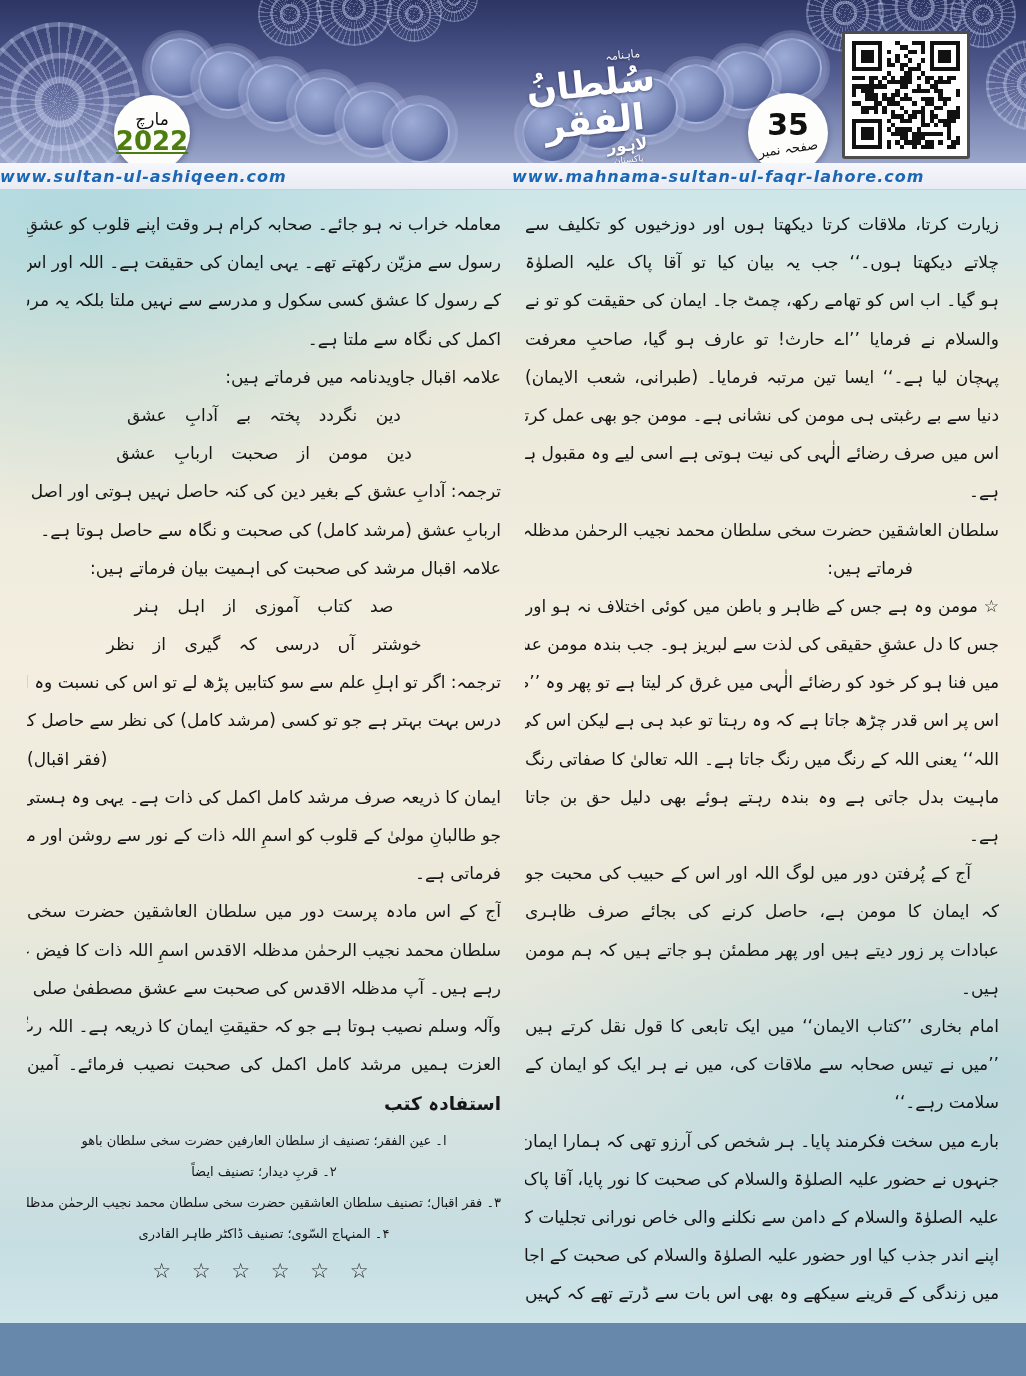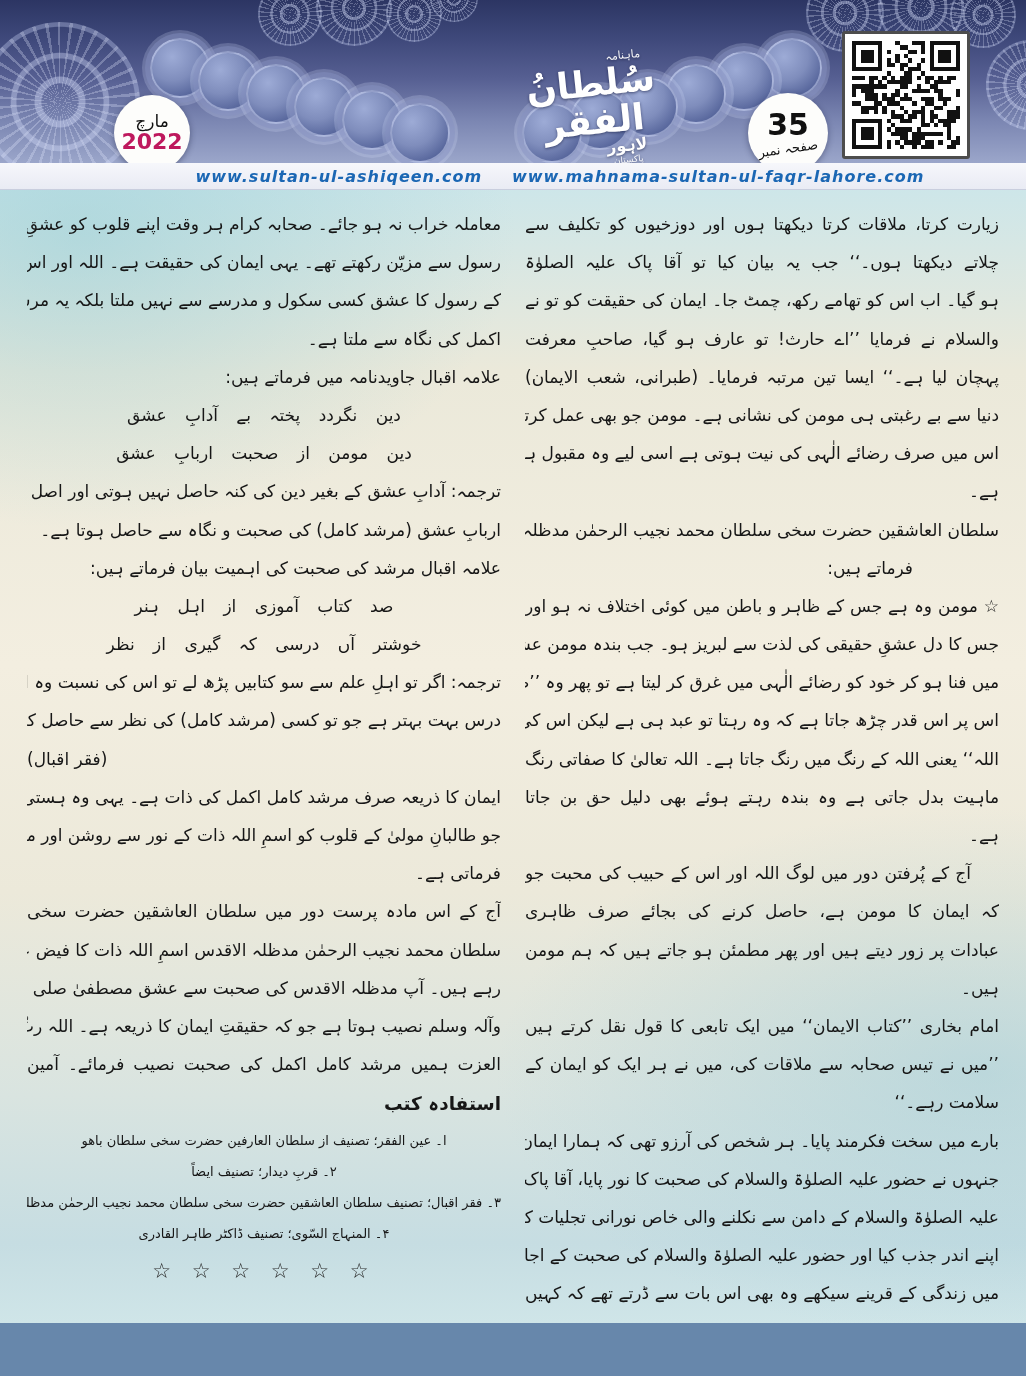--- a/index.html
+++ b/index.html
@@ -17,21 +17,21 @@
         rgba(214,222,250,0) 44% 66%, rgba(205,215,248,.45) 67% 74%, transparent 75%);}
   .ccirc{position:absolute;width:56px;height:56px;border-radius:50%;
     background:radial-gradient(circle at 36% 30%, #9dabd6 0%, #7f8dbc 45%, #57669c 78%, #49588e 100%);
     border:2px solid rgba(218,225,250,.45);
     box-shadow:0 0 0 5px rgba(132,145,192,.45), 0 0 0 8px rgba(213,222,252,.22);}
 
   .month-badge{position:absolute;left:114px;top:95px;width:76px;height:76px;border-radius:50%;
     background:#fdfdfb;box-shadow:0 2px 6px rgba(20,25,60,.45);
     display:flex;flex-direction:column;align-items:center;justify-content:center;z-index:5;}
   .month-badge .m{font-size:17px;color:#111;line-height:1;}
-  .month-badge .y{font-size:22px;font-weight:bold;color:#be185d;line-height:1.05;}
+  .month-badge .y{font-size:26px;font-weight:bold;color:#4d7c0f;line-height:1.05;text-decoration:underline;}
 
   .logo{position:absolute;left:498px;top:52px;width:190px;height:112px;z-index:4;color:#fff;
     text-align:center;transform:rotate(-6deg);text-shadow:0 1px 3px rgba(10,15,50,.55);}
   .logo .lg-small{font-size:11px;opacity:.95;margin-right:-70px;}
   .logo .lg-main{font-size:36px;font-weight:bold;line-height:1.05;}
   .logo .lg-city{font-size:16px;font-weight:bold;margin-top:-2px;margin-left:60px;}
   .logo .lg-country{font-size:9px;letter-spacing:1px;margin-left:60px;opacity:.9;}
 
   .page-badge{position:absolute;left:748px;top:93px;width:80px;height:80px;border-radius:50%;
     background:#fdfdfb;box-shadow:0 2px 6px rgba(20,25,60,.4);z-index:5;
@@ -41,21 +41,21 @@
 
   .qr-box{position:absolute;left:842px;top:31px;width:108px;height:108px;background:#fff;
     border:3px solid #4d4d4d;border-radius:3px;padding:7px;z-index:5;}
   .qr-box svg{display:block;width:108px;height:108px;}
 
   
   .urlbar{position:absolute;left:0;top:163px;width:1026px;height:26px;
     background:linear-gradient(180deg,#f6f7fb,#e9ebf4);border-bottom:1px solid #c9cede;
     display:flex;align-items:center;z-index:3;}
   .urlbar span{font-size:16px;font-weight:bold;font-style:italic;color:#1b67b4;letter-spacing:1px;}
-  .url-left{width:47%;text-align:right;}
+  .url-left{width:47%;text-align:left;}
   .url-right{width:46%;text-align:center;}
 
   
   .bodyarea{position:absolute;left:0;top:189px;width:1026px;height:1134px;
     background:
       radial-gradient(ellipse 620px 420px at 8% 4%, rgba(150,205,214,.55), rgba(150,205,214,0) 70%),
       radial-gradient(ellipse 700px 380px at 96% 78%, rgba(150,200,215,.45), rgba(150,200,215,0) 70%),
       linear-gradient(180deg,#cde6e9 0%,#ebe9da 16%,#f3eee0 42%,#ece9da 62%,#d9e4e0 80%,#c6dde2 93%,#cfe5e8 100%);}
   .cols{direction:rtl;display:flex;gap:24px;padding:16px 27px 0 27px;}
   .col{width:474px;color:#161616;}

